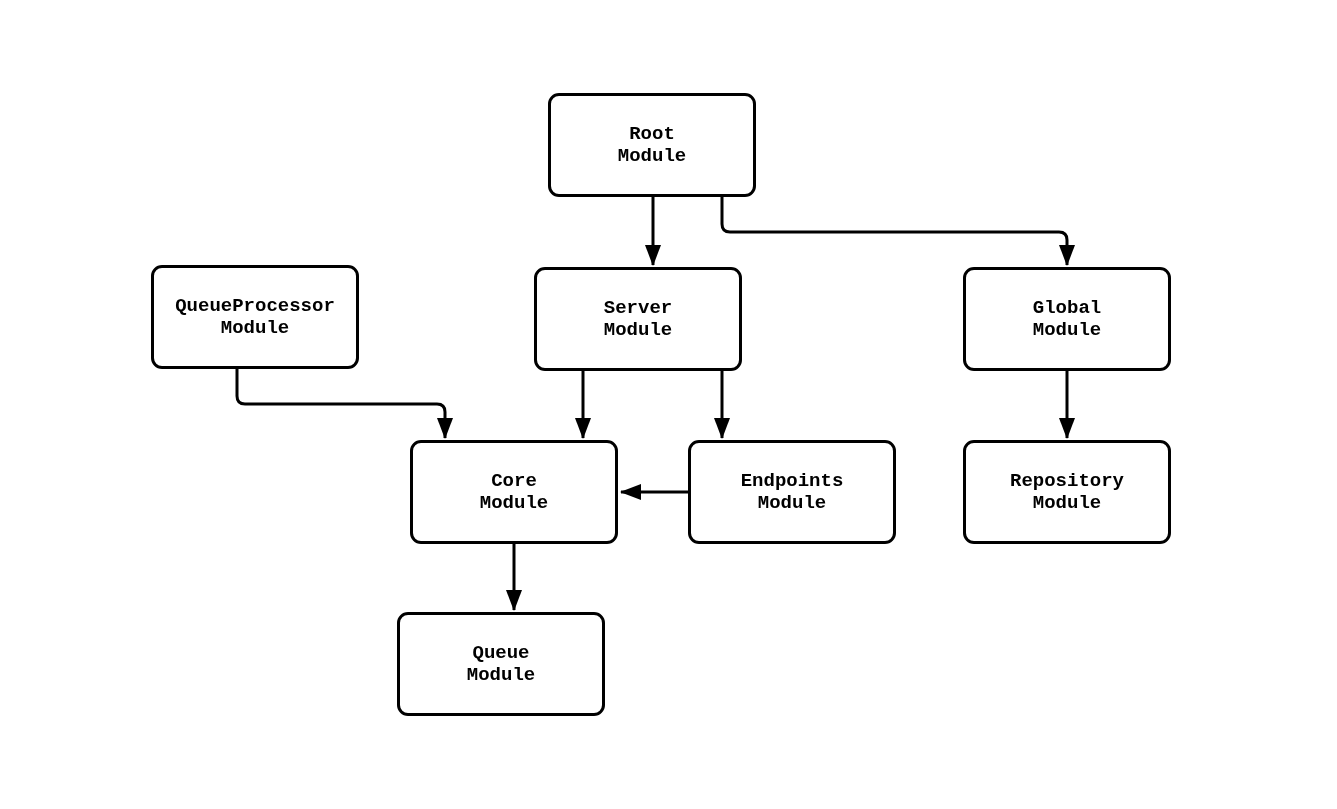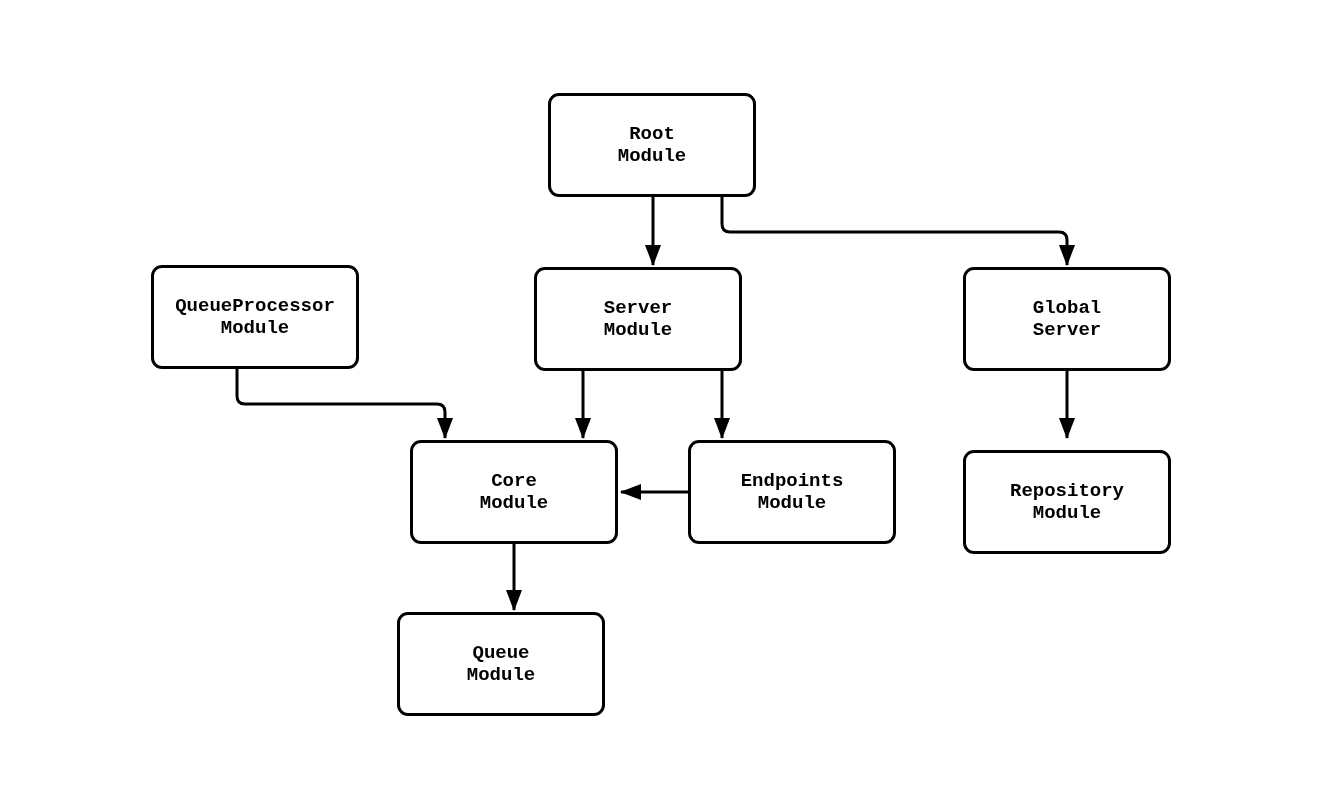--- a/index.html
+++ b/index.html
@@ -75,39 +75,39 @@
 Module</span>
   </div>
 
   <div class="node" style="left:534px; top:267px;">
     <span class="node-label">Server
 Module</span>
   </div>
 
   <div class="node" style="left:963px; top:267px;">
     <span class="node-label">Global
-Server</span>
+Module</span>
   </div>
 
   <div class="node" style="left:151px; top:265px;">
     <span class="node-label">QueueProcessor
 Module</span>
   </div>
 
   <div class="node" style="left:410px; top:440px;">
     <span class="node-label">Core
 Module</span>
   </div>
 
   <div class="node" style="left:688px; top:440px;">
     <span class="node-label">Endpoints
 Module</span>
   </div>
 
-  <div class="node" style="left:963px; top:440px;margin-top:10px;">
+  <div class="node" style="left:963px; top:440px;">
     <span class="node-label">Repository
 Module</span>
   </div>
 
   <div class="node" style="left:397px; top:612px;">
     <span class="node-label">Queue
 Module</span>
   </div>
 
 </div>

